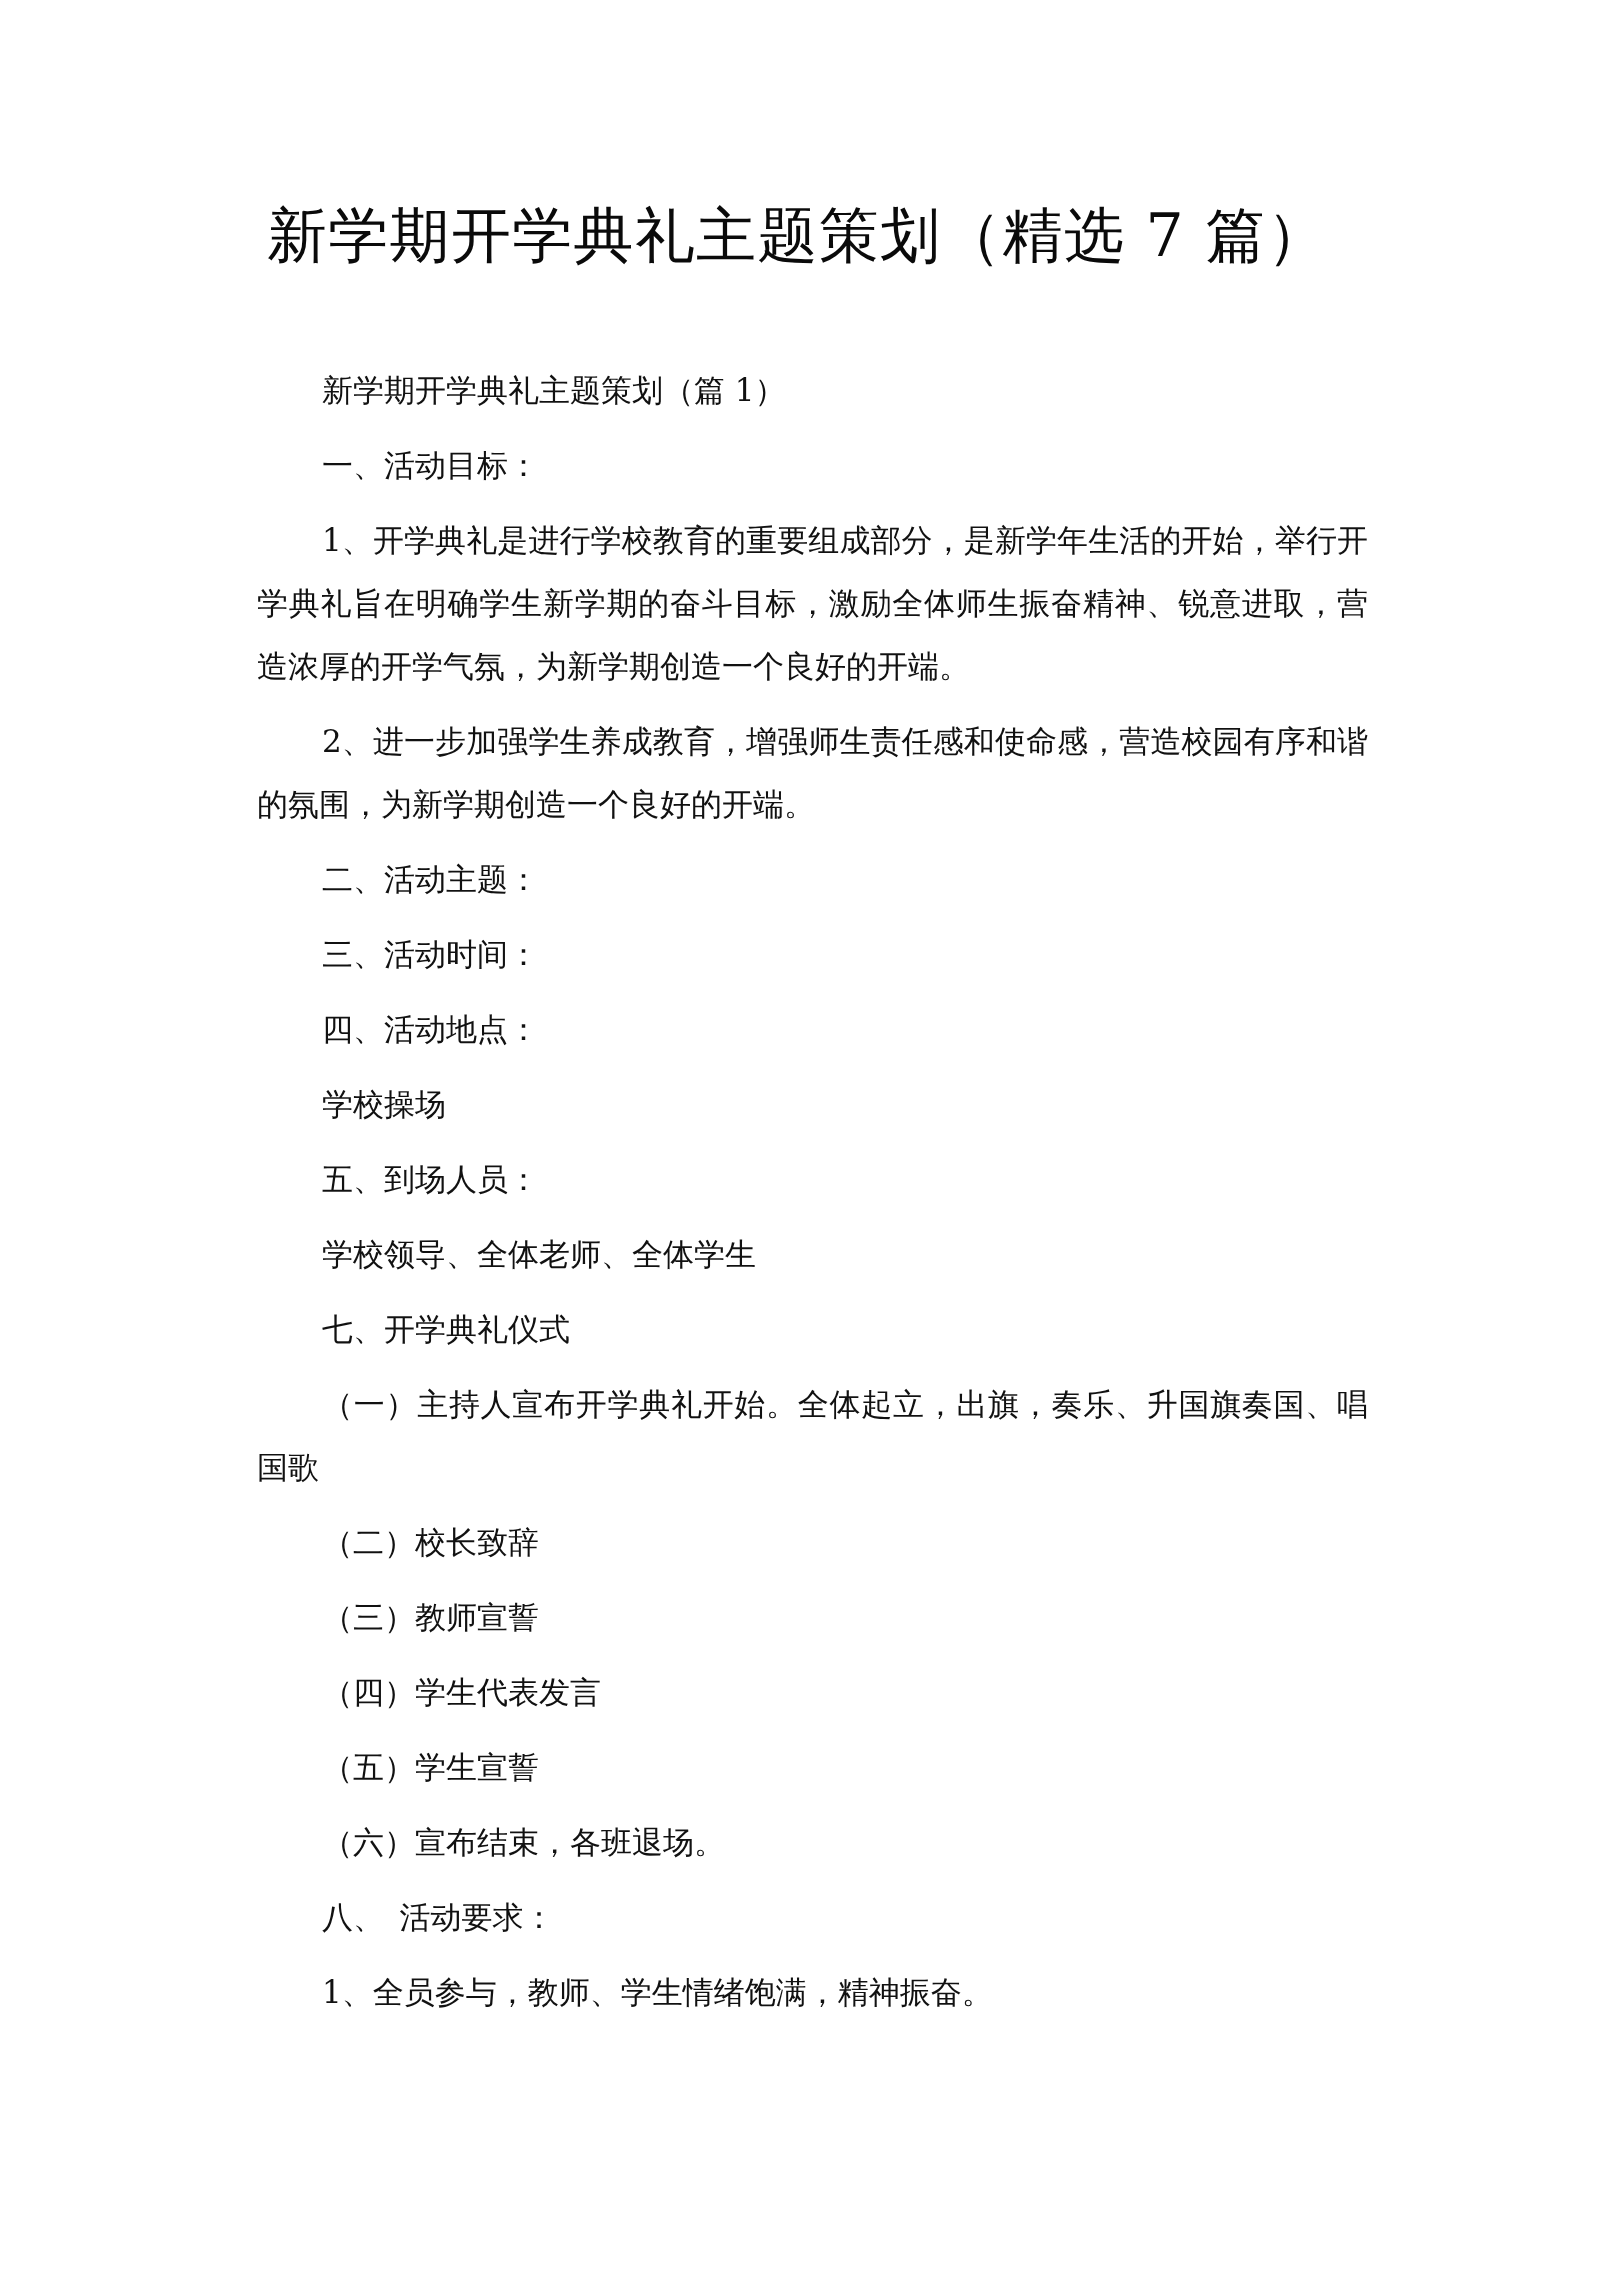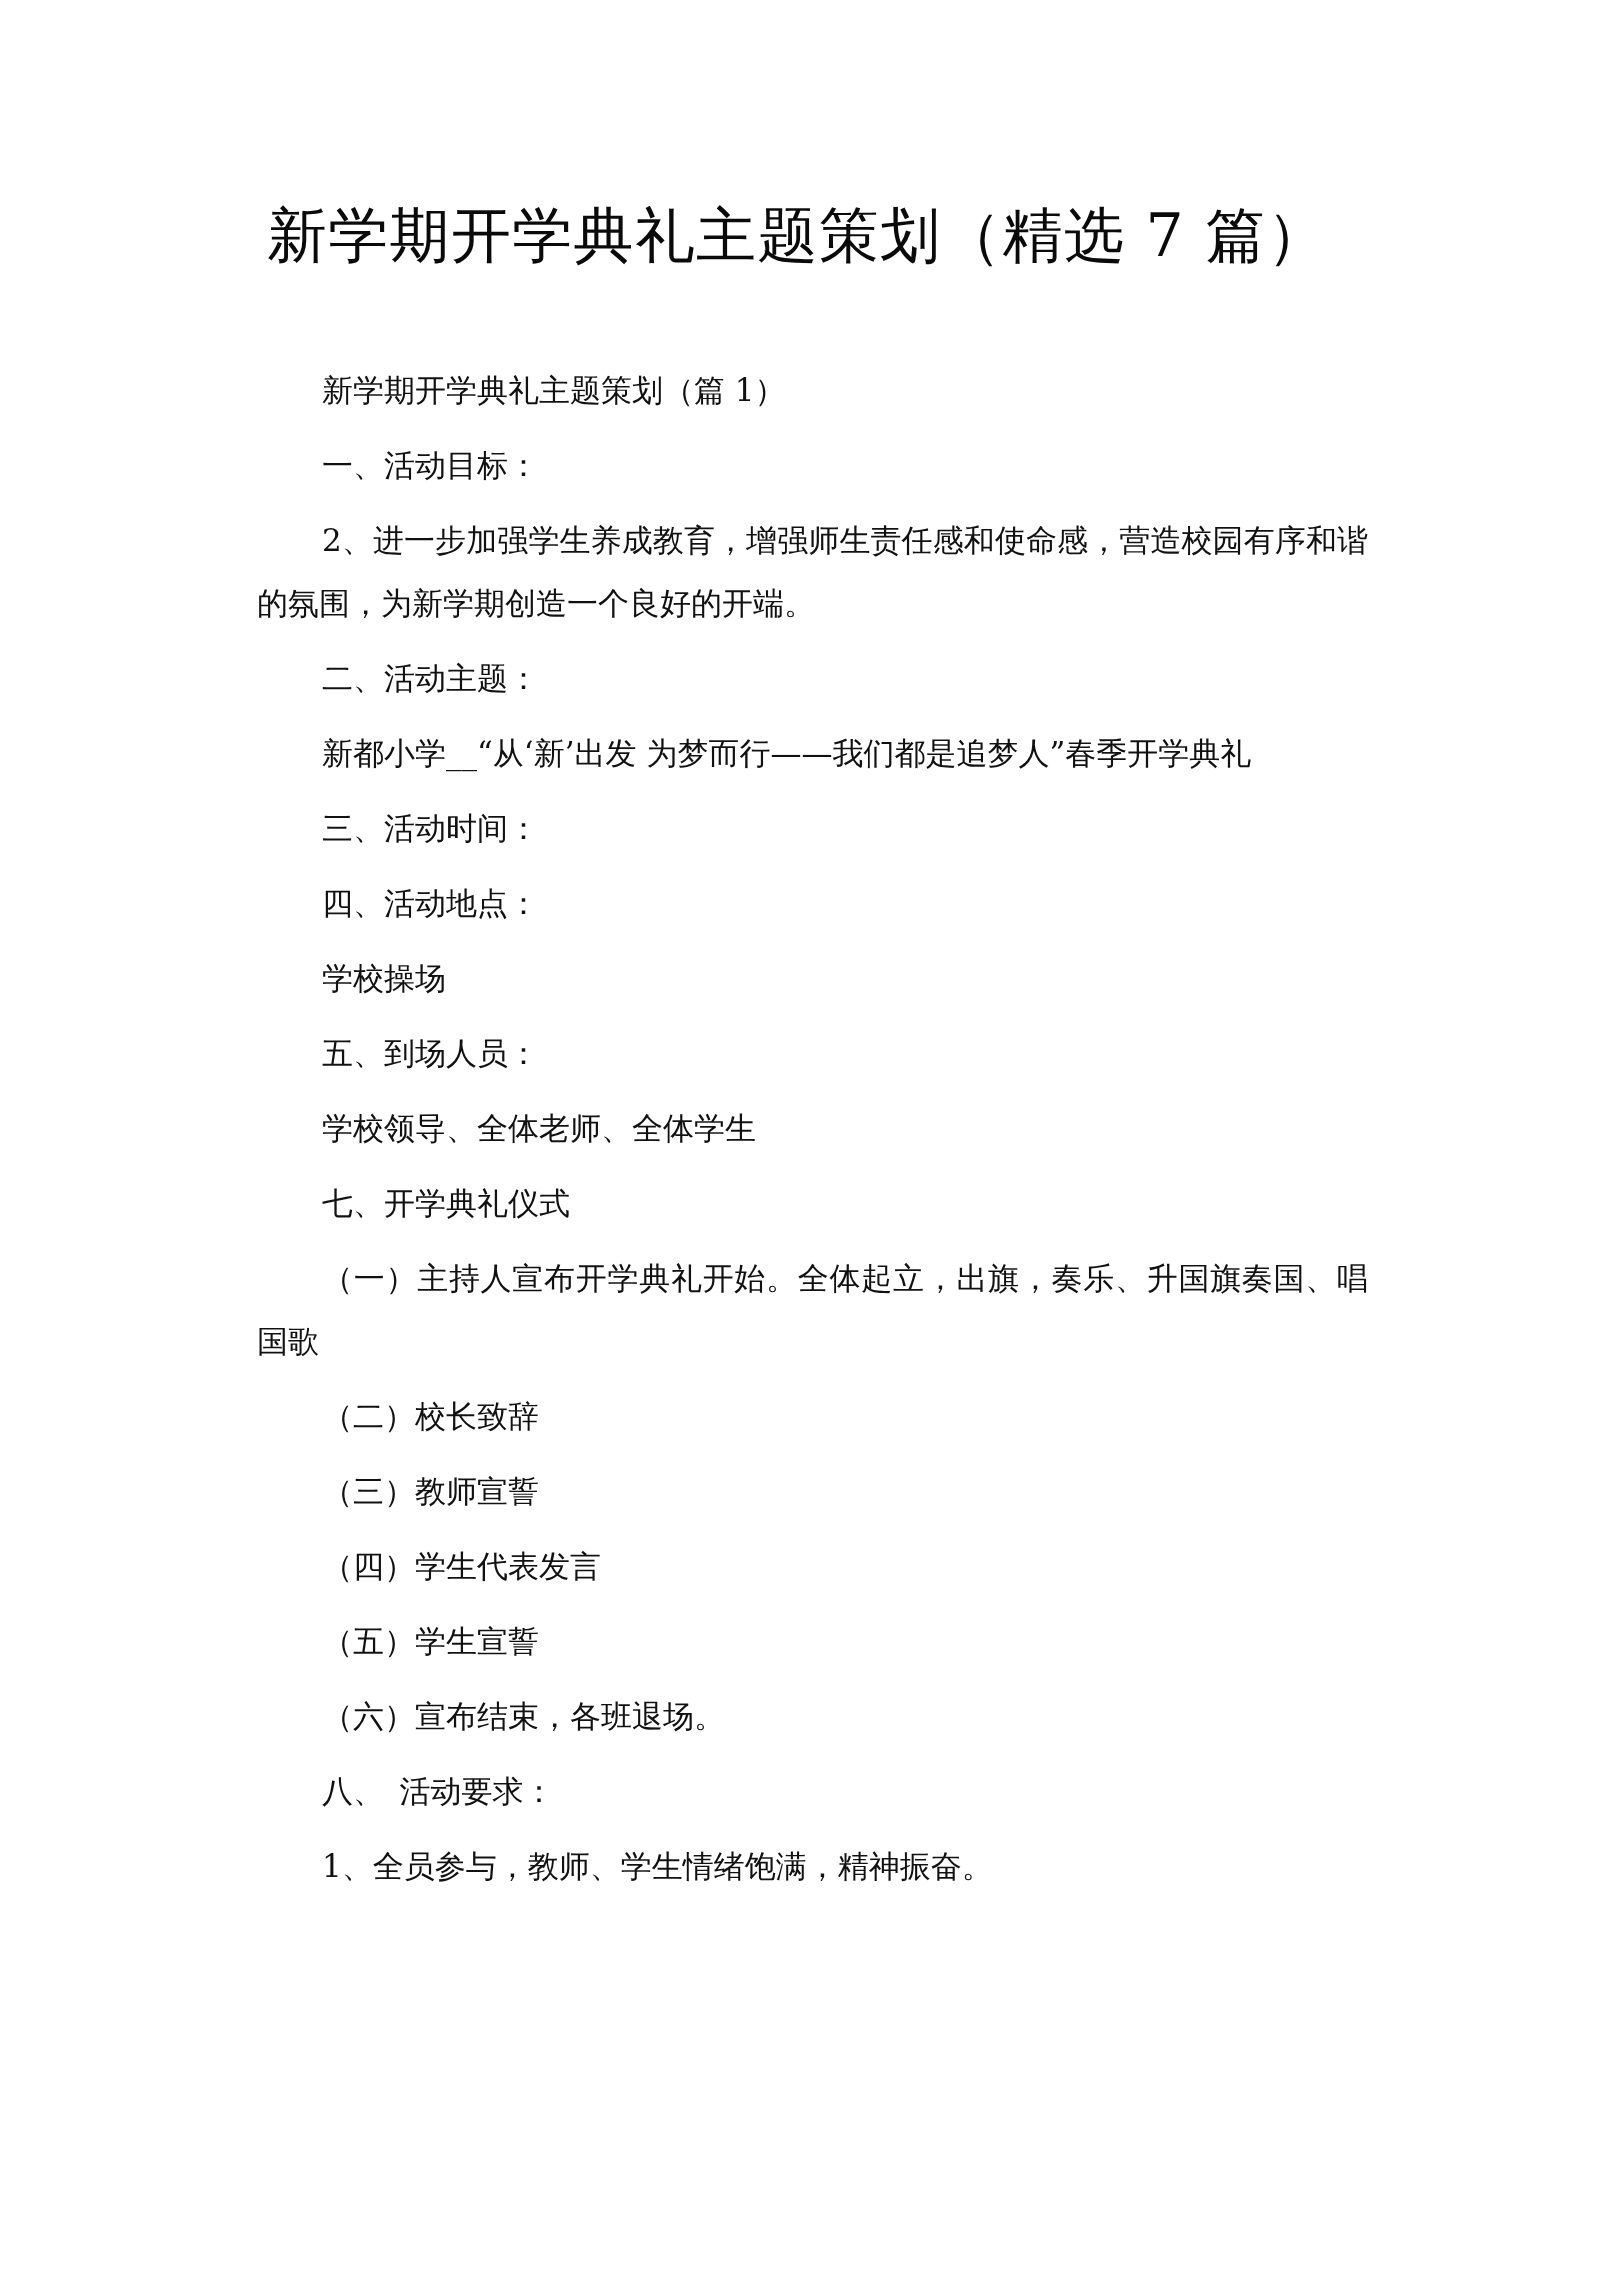--- a/index.html
+++ b/index.html
@@ -64,26 +64,26 @@
 <div class="page">
 
   <div class="title">新学期开学典礼主题策划（精选 7 篇）</div>
 
   <div class="body-text">
 
     <p class="para indent nowrap">新学期开学典礼主题策划（篇 1）</p>
 
     <p class="para indent nowrap">一、活动目标：</p>
 
+    <p class="para indent">1、开学典礼是进行学校教育的重要组成部分，是新学年生活的开始，举行开学典礼旨在明确学生新学期的奋斗目标，激励全体师生振奋精神、锐意进取，营造浓厚的开学气氛，为新学期创造一个良好的开端。</p>
 
     <p class="para indent">2、进一步加强学生养成教育，增强师生责任感和使命感，营造校园有序和谐的氛围，为新学期创造一个良好的开端。</p>
 
     <p class="para indent nowrap">二、活动主题：</p>
 
-    <p class="para indent nowrap">新都小学__“从‘新’出发 为梦而行——我们都是追梦人”春季开学典礼</p>
 
     <p class="para indent nowrap">三、活动时间：</p>
 
 
     <p class="para indent nowrap">四、活动地点：</p>
 
     <p class="para indent nowrap">学校操场</p>
 
     <p class="para indent nowrap">五、到场人员：</p>
 

